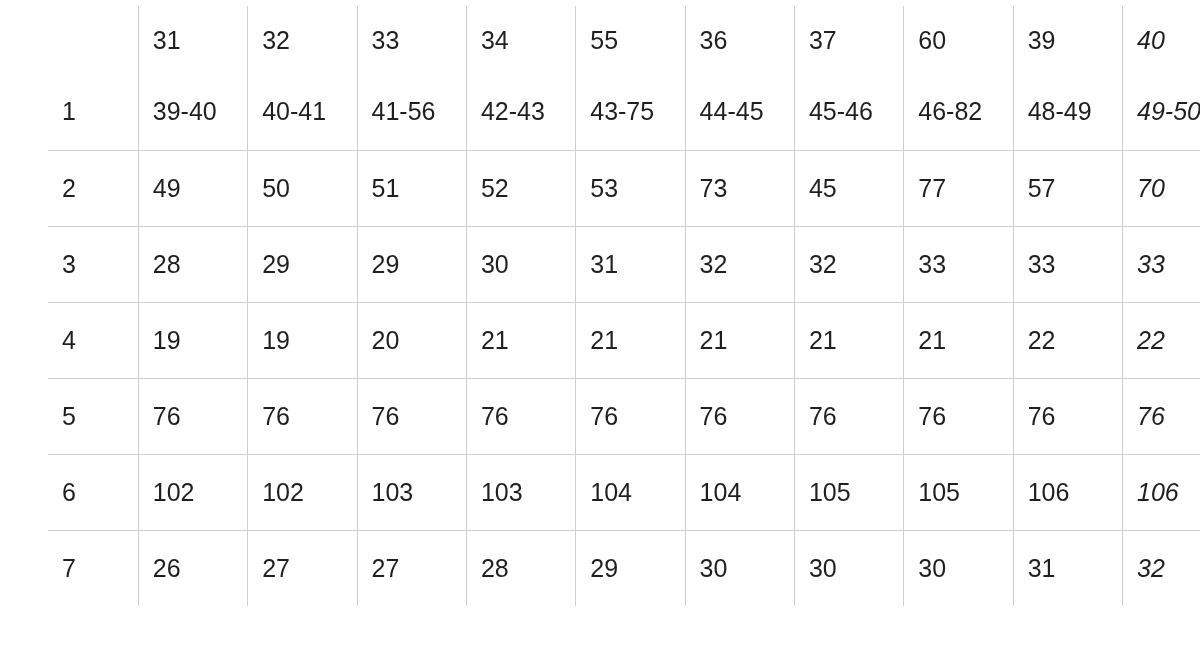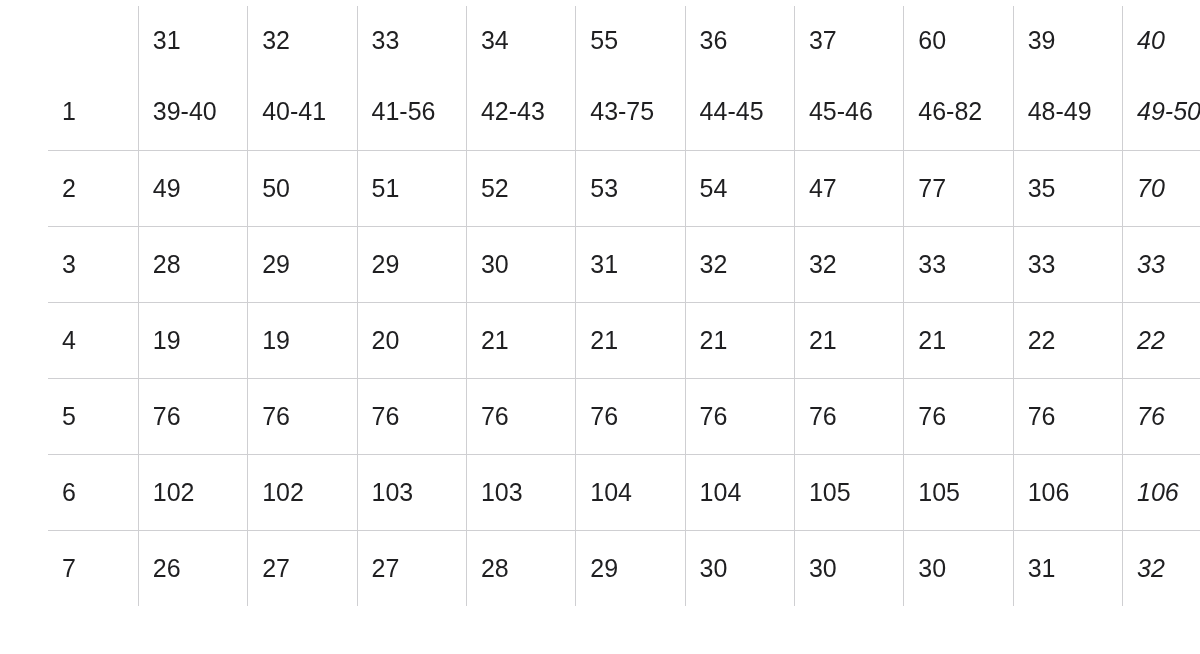--- a/index.html
+++ b/index.html
@@ -116,24 +116,24 @@
         <td>48-49</td>
         <td>49-50</td>
       </tr>
       <tr>
         <th class="row-label">2</th>
         <td>49</td>
         <td>50</td>
         <td>51</td>
         <td>52</td>
         <td>53</td>
-        <td>54</td>
-        <td>47</td>
+        <td>73</td>
+        <td>45</td>
         <td>77</td>
-        <td>35</td>
+        <td>57</td>
         <td>70</td>
       </tr>
       <tr>
         <th class="row-label">3</th>
         <td>28</td>
         <td>29</td>
         <td>29</td>
         <td>30</td>
         <td>31</td>
         <td>32</td>

